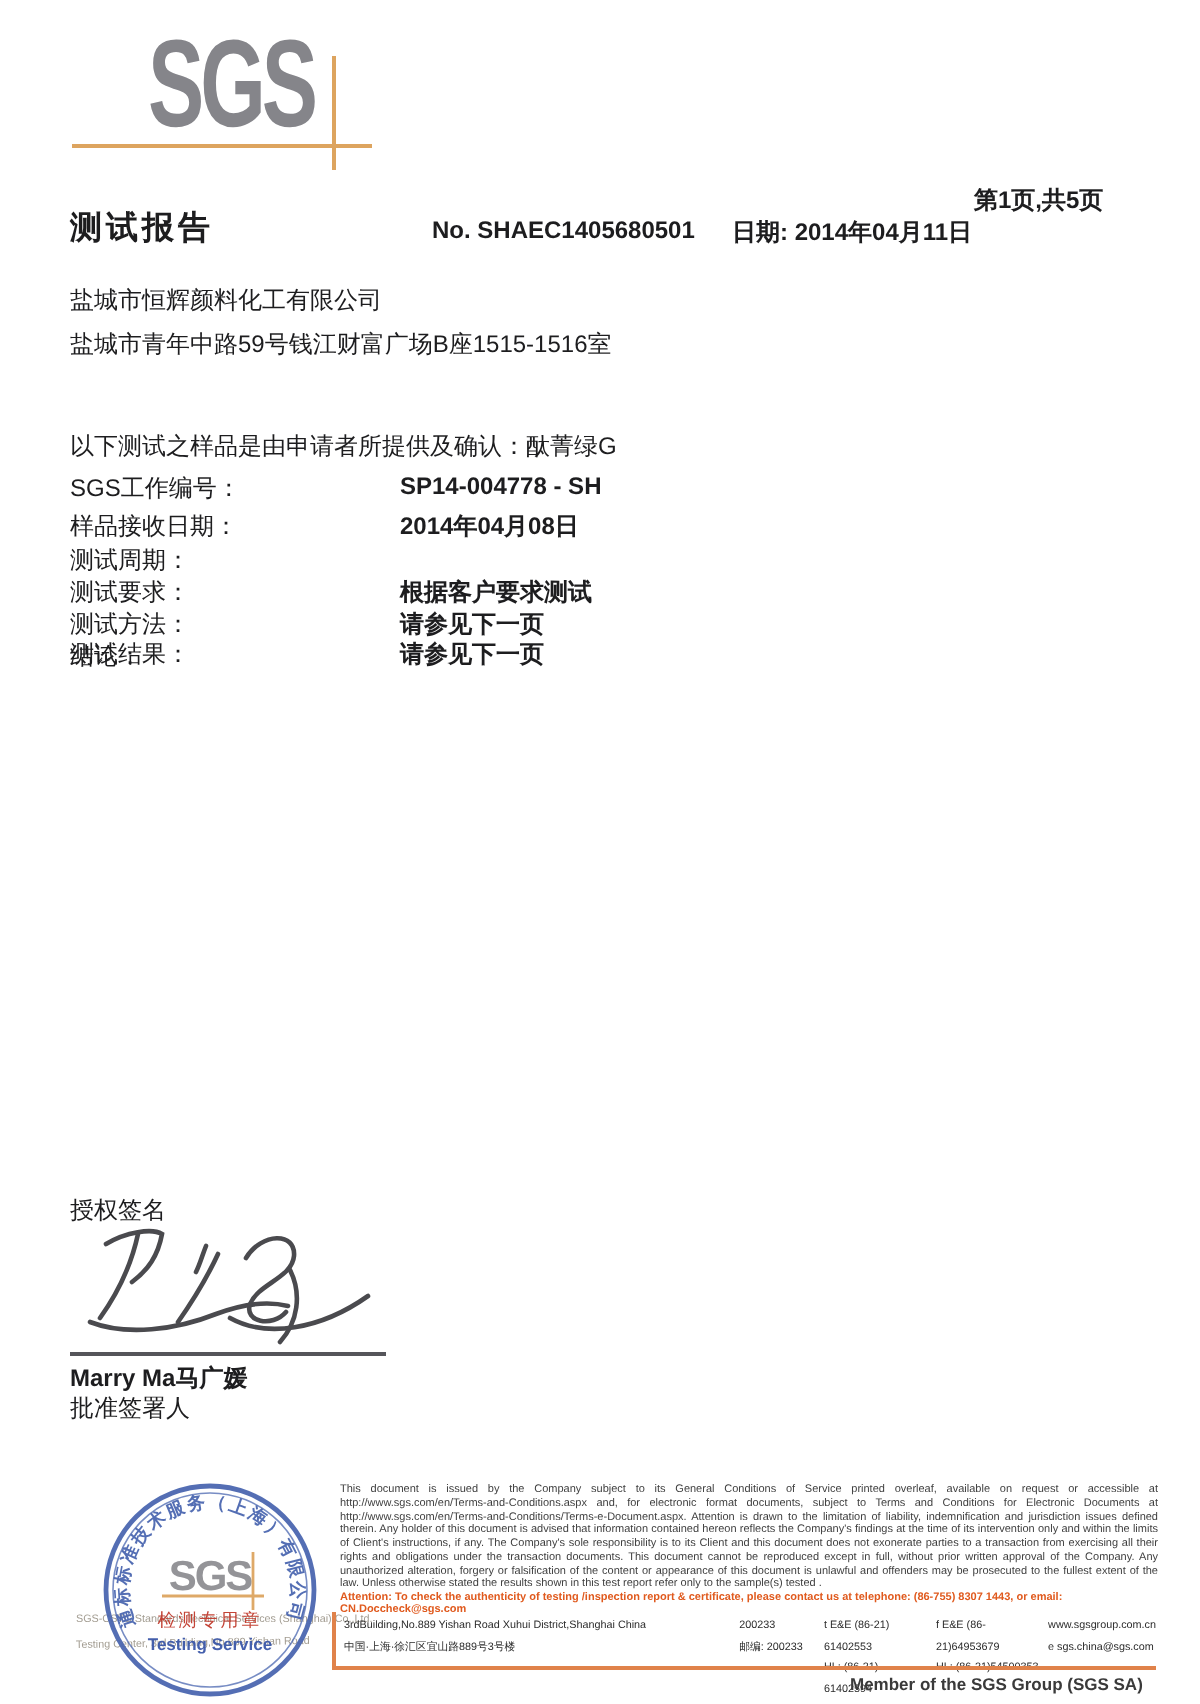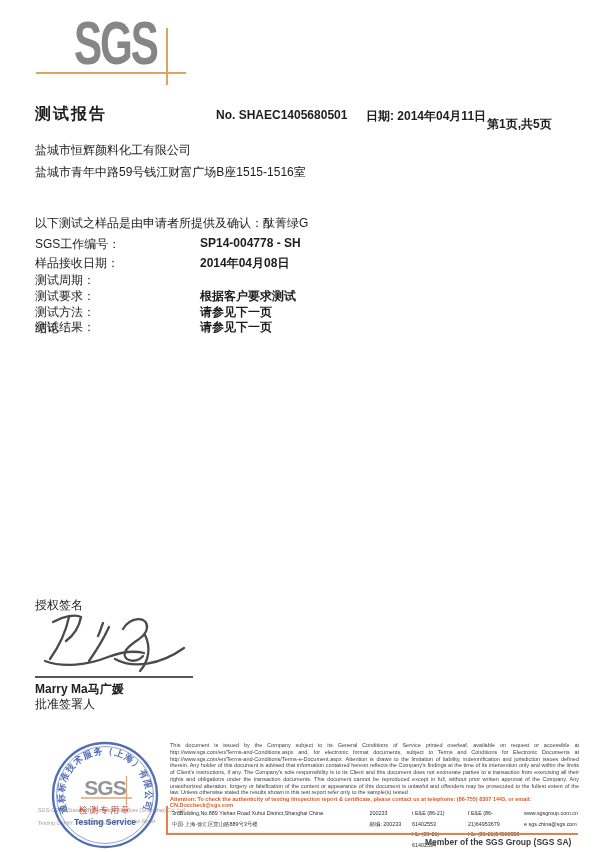--- a/index.html
+++ b/index.html
@@ -52,21 +52,21 @@
 
   <div class="abs" style="left:74px;top:12px;">
     <div class="logo-text">SGS</div>
   </div>
   <div class="abs logo-hline" style="left:36px;top:72px;width:150px;"></div>
   <div class="abs logo-vline" style="left:166px;top:28px;height:57px;"></div>
 
   <div class="abs doc-title" style="left:35px;top:104px;">测试报告</div>
   <div class="abs report-no" style="left:200px;top:108px;margin-left:16px;">No. SHAEC1405680501</div>
   <div class="abs hdr-date" style="left:366px;top:108px;">日期: 2014年04月11日</div>
-  <div class="abs hdr-pages" style="left:487px;top:116px;">第1页,共5页</div>
+  <div class="abs hdr-pages" style="left:487px;top:92px;">第1页,共5页</div>
 
   <div class="abs t12" style="left:35px;top:143px;">盐城市恒辉颜料化工有限公司</div>
   <div class="abs t12" style="left:35px;top:165px;">盐城市青年中路59号钱江财富广场B座1515-1516室</div>
 
   <div class="abs t12" style="left:35px;top:216px;">以下测试之样品是由申请者所提供及确认：酞菁绿G</div>
 
   <div class="field-label" style="top:236px;">SGS工作编号：</div>
   <div class="field-value" style="top:236px;">SP14-004778 - SH</div>
 
   <div class="field-label" style="top:255px;">样品接收日期：</div>

